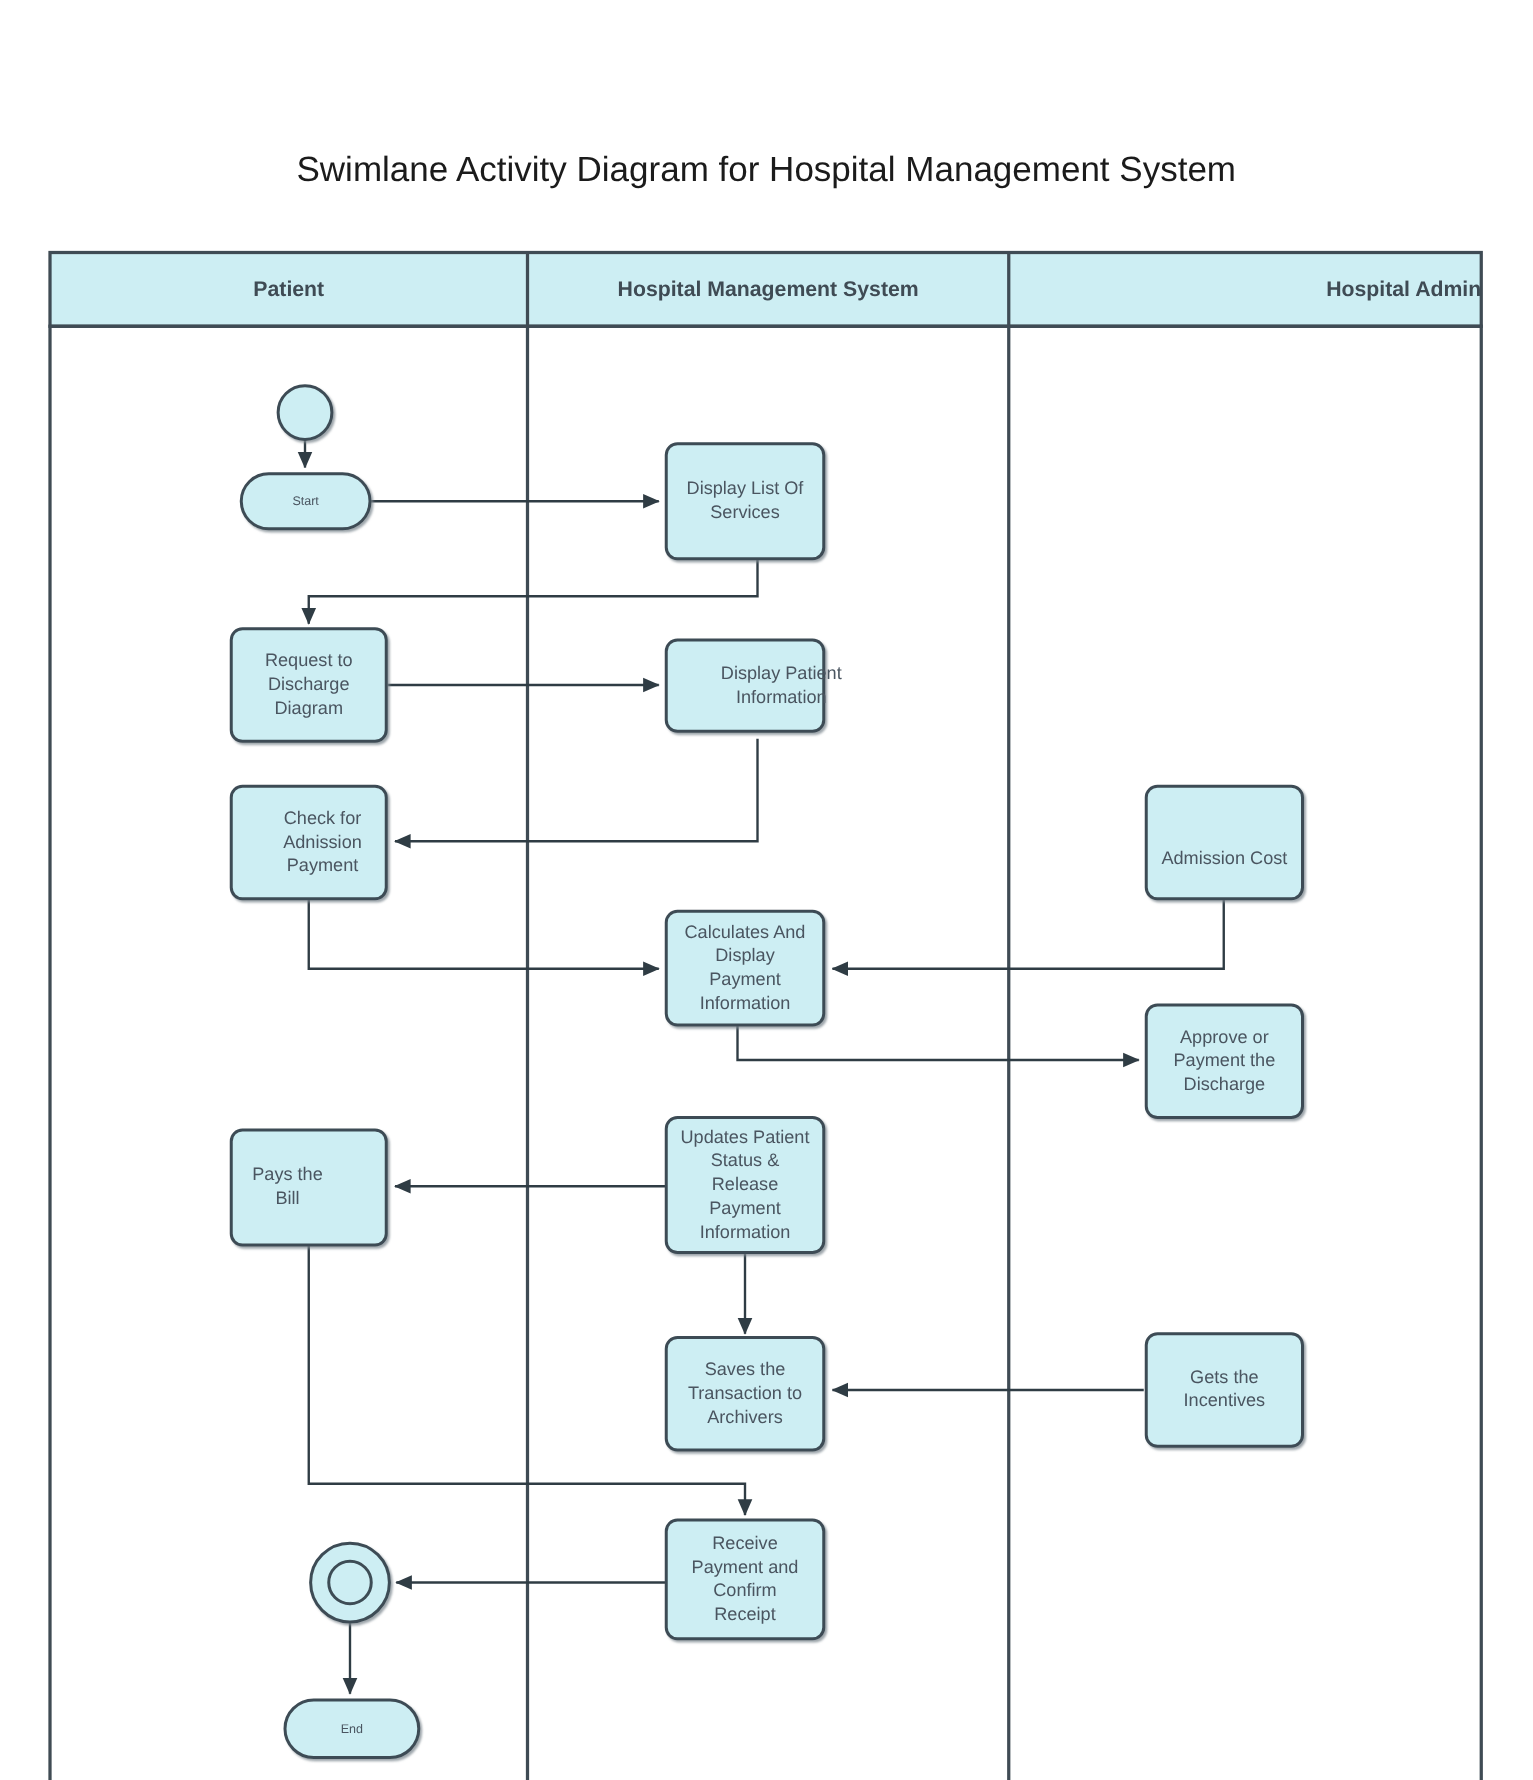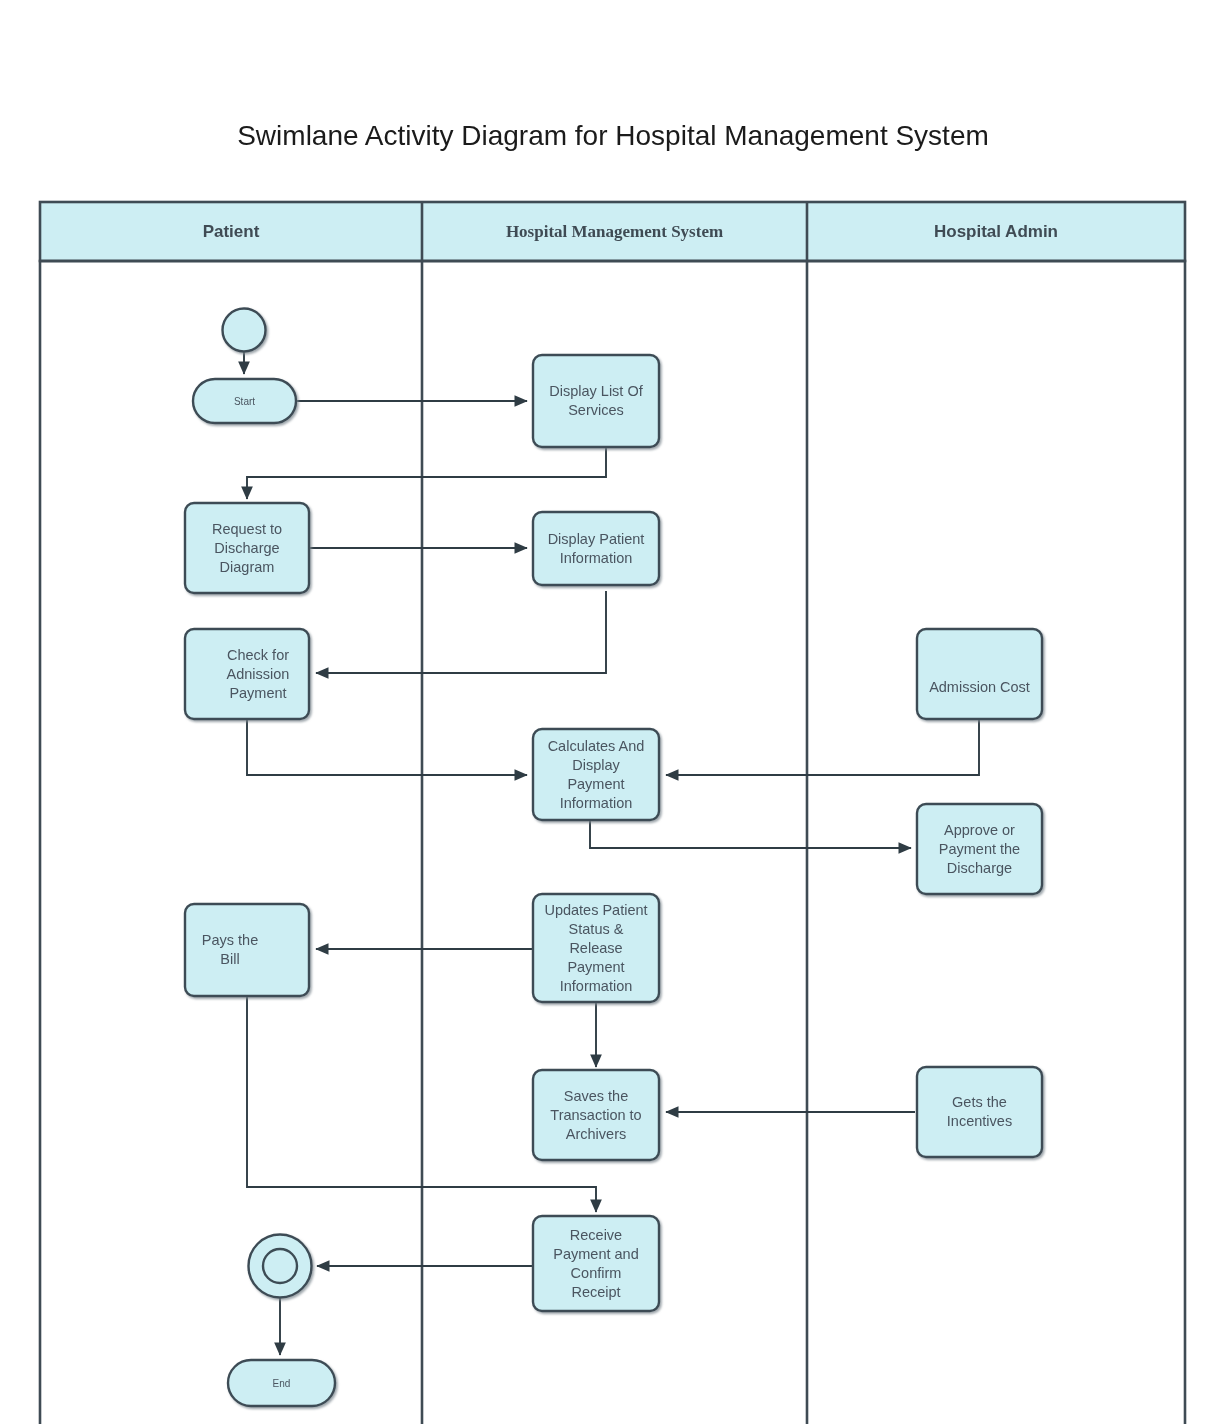--- a/index.html
+++ b/index.html
@@ -153,33 +153,33 @@
       <g>
         <circle cx="280" cy="1222" r="31.5" fill="#cdeef3" stroke="#3d4c55" stroke-width="2.4" filter="url(#nodeshadow)"></circle>
         <circle cx="280" cy="1222" r="17" fill="#cdeef3" stroke="#3d4c55" stroke-width="2.4"></circle>
       </g>
 
       <rect x="228" y="1316" width="107" height="46" rx="23" ry="23" fill="#cdeef3" stroke="#3d4c55" stroke-width="2.4" filter="url(#nodeshadow)"></rect>
     </g>
   </svg>
 
   <div class="lane-header-label" style="left:40px; top:178px; width:382px;">Patient</div>
-  <div class="lane-header-label" style="left:422px; top:178px; width:385px;font-family:Liberation Serif, serif;">Hospital Management System</div>
-  <div class="lane-header-label" style="left:807px; top:178px; width:378px;">Hospital Admin</div>
+  <div class="lane-header-label" style="left:422px; top:178px; width:385px;">Hospital Management System</div>
+  <div class="lane-header-label" style="left:807px; top:178px; width:378px;text-align:right;">Hospital Admin</div>
 
   <div class="node-label terminal" style="left:193px; top:335px; width:103px; height:44px;">Start</div>
 
   <div class="node-label" style="left:533px; top:311px; width:126px; height:92px;">Display List Of
 Services</div>
 
   <div class="node-label" style="left:185px; top:459px; width:124px; height:90px;">Request to
 Discharge
 Diagram</div>
 
-  <div class="node-label" style="left:533px; top:468px; width:126px; height:73px;">Display Patient
+  <div class="node-label" style="left:533px; top:468px; width:126px; height:73px;padding-left:29px;">Display Patient
 Information</div>
 
   <div class="node-label" style="left:185px; top:585px; width:146px; height:90px;">Check for
 Adnission
 Payment</div>
 
   <div class="node-label" style="left:917px; top:585px; width:125px; height:116px;">Admission Cost</div>
 
   <div class="node-label" style="left:533px; top:685px; width:126px; height:91px;">Calculates And
 Display

